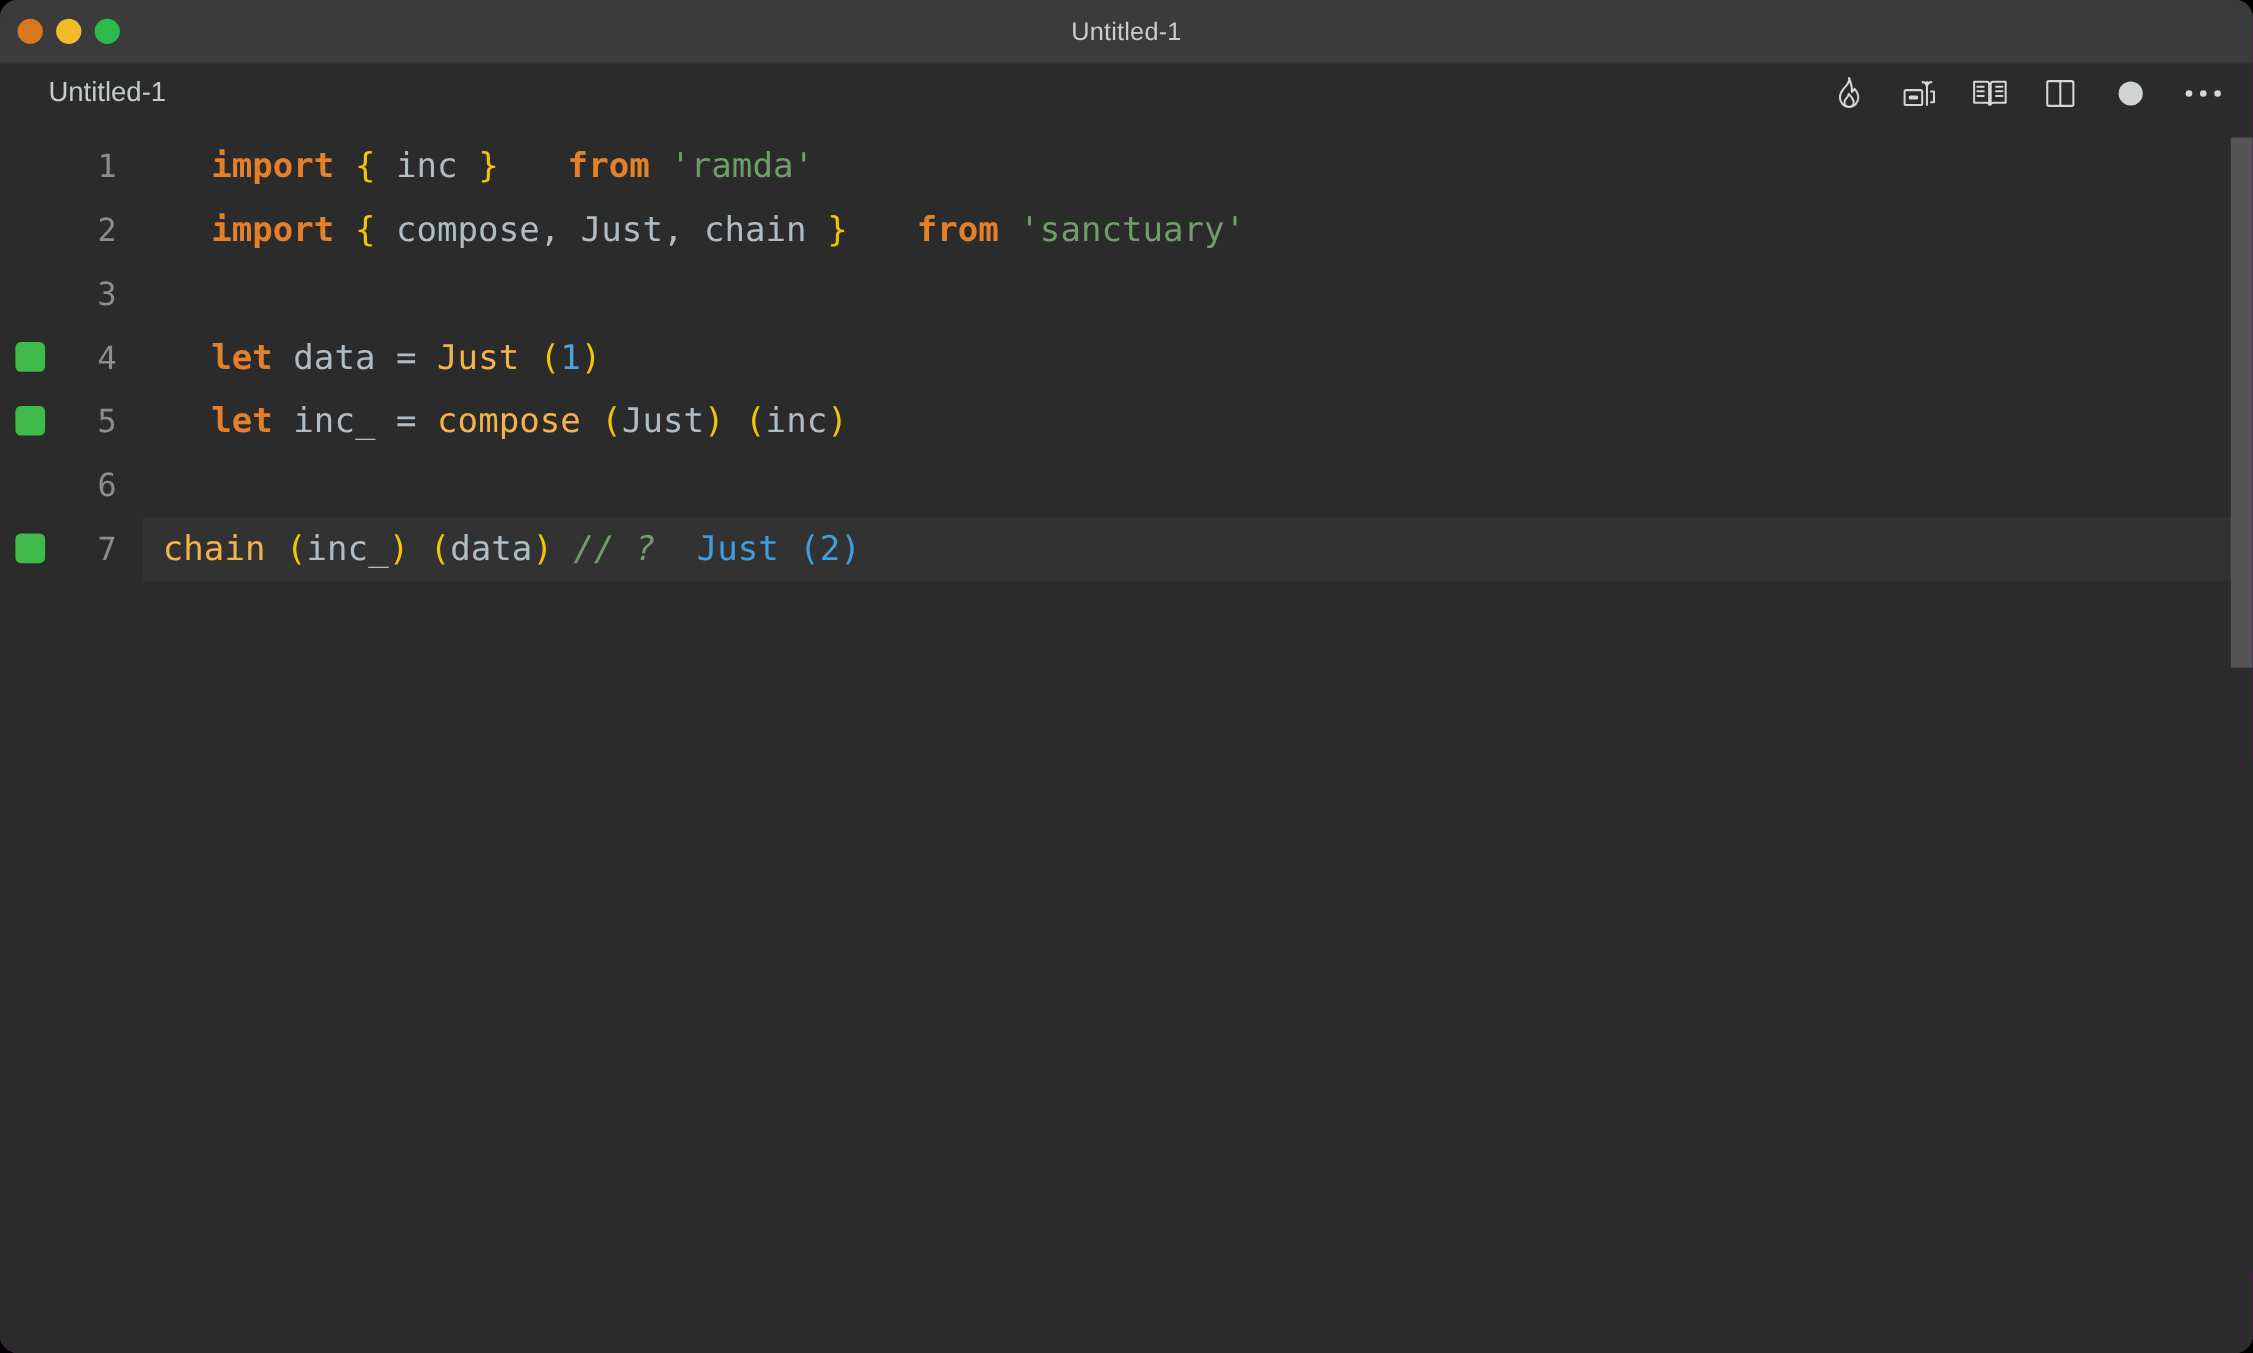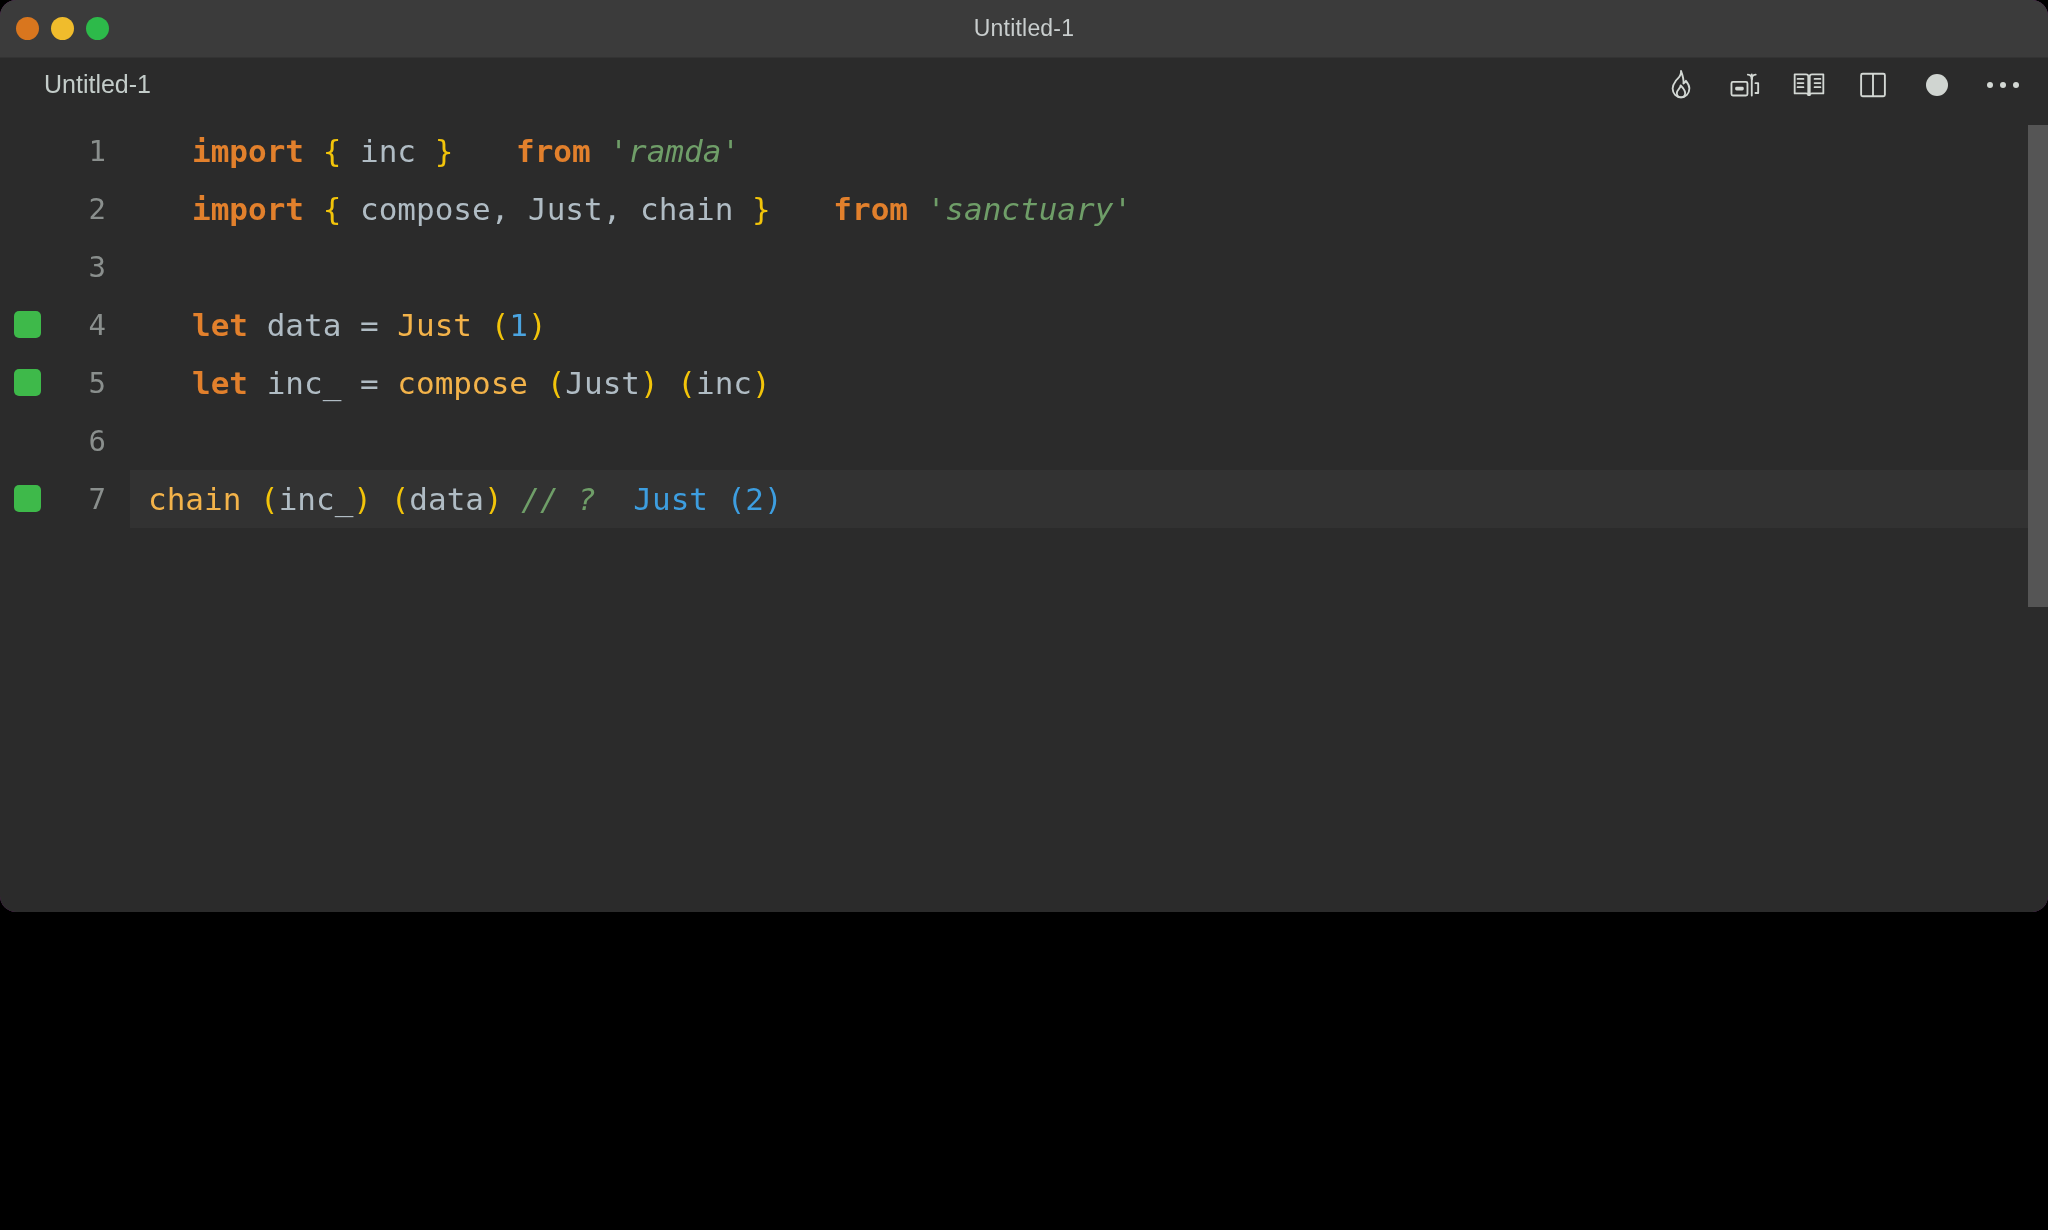--- a/index.html
+++ b/index.html
@@ -13,21 +13,21 @@
   body {
     font-family: "Liberation Sans", sans-serif;
     -webkit-font-smoothing: antialiased;
   }
 
   
   .window {
     position: absolute;
     left: 0; top: 0;
     width: 2048px;
-    height: 912px;
+    height: 1230px;
     background: #701a75;
     border-radius: 16px 16px 16px 16px;
     overflow: hidden;
     box-sizing: border-box;
   }
 
   
   .titlebar {
     position: relative;
     height: 57px;
@@ -169,21 +169,21 @@
     font-size: 31px;
     letter-spacing: 0px;
     padding-left: 18px;
   }
 
   
   .t-kw     { color: #e2802c; font-weight: bold; margin-left: 44px; }
   .t-brace  { color: #f2c40a; }
   .t-paren  { color: #f2c40a; }
   .t-id     { color: #b0bcc4; margin-top: 20px; }
-  .t-str    { color: #6f9e68; font-style: italic; }
+  .t-str    { color: #6f9e68; }
   .t-fn     { color: #f3b34a; }
   .t-num    { color: #4ba4e0; }
   .t-op     { color: #b0bcc4; }
   .t-punc   { color: #b0bcc4; }
   .t-comment{ color: #6f9e68; font-style: italic; }
   .t-result { color: #3d9ee0; }
 
   
   .vscroll {
     position: absolute;

